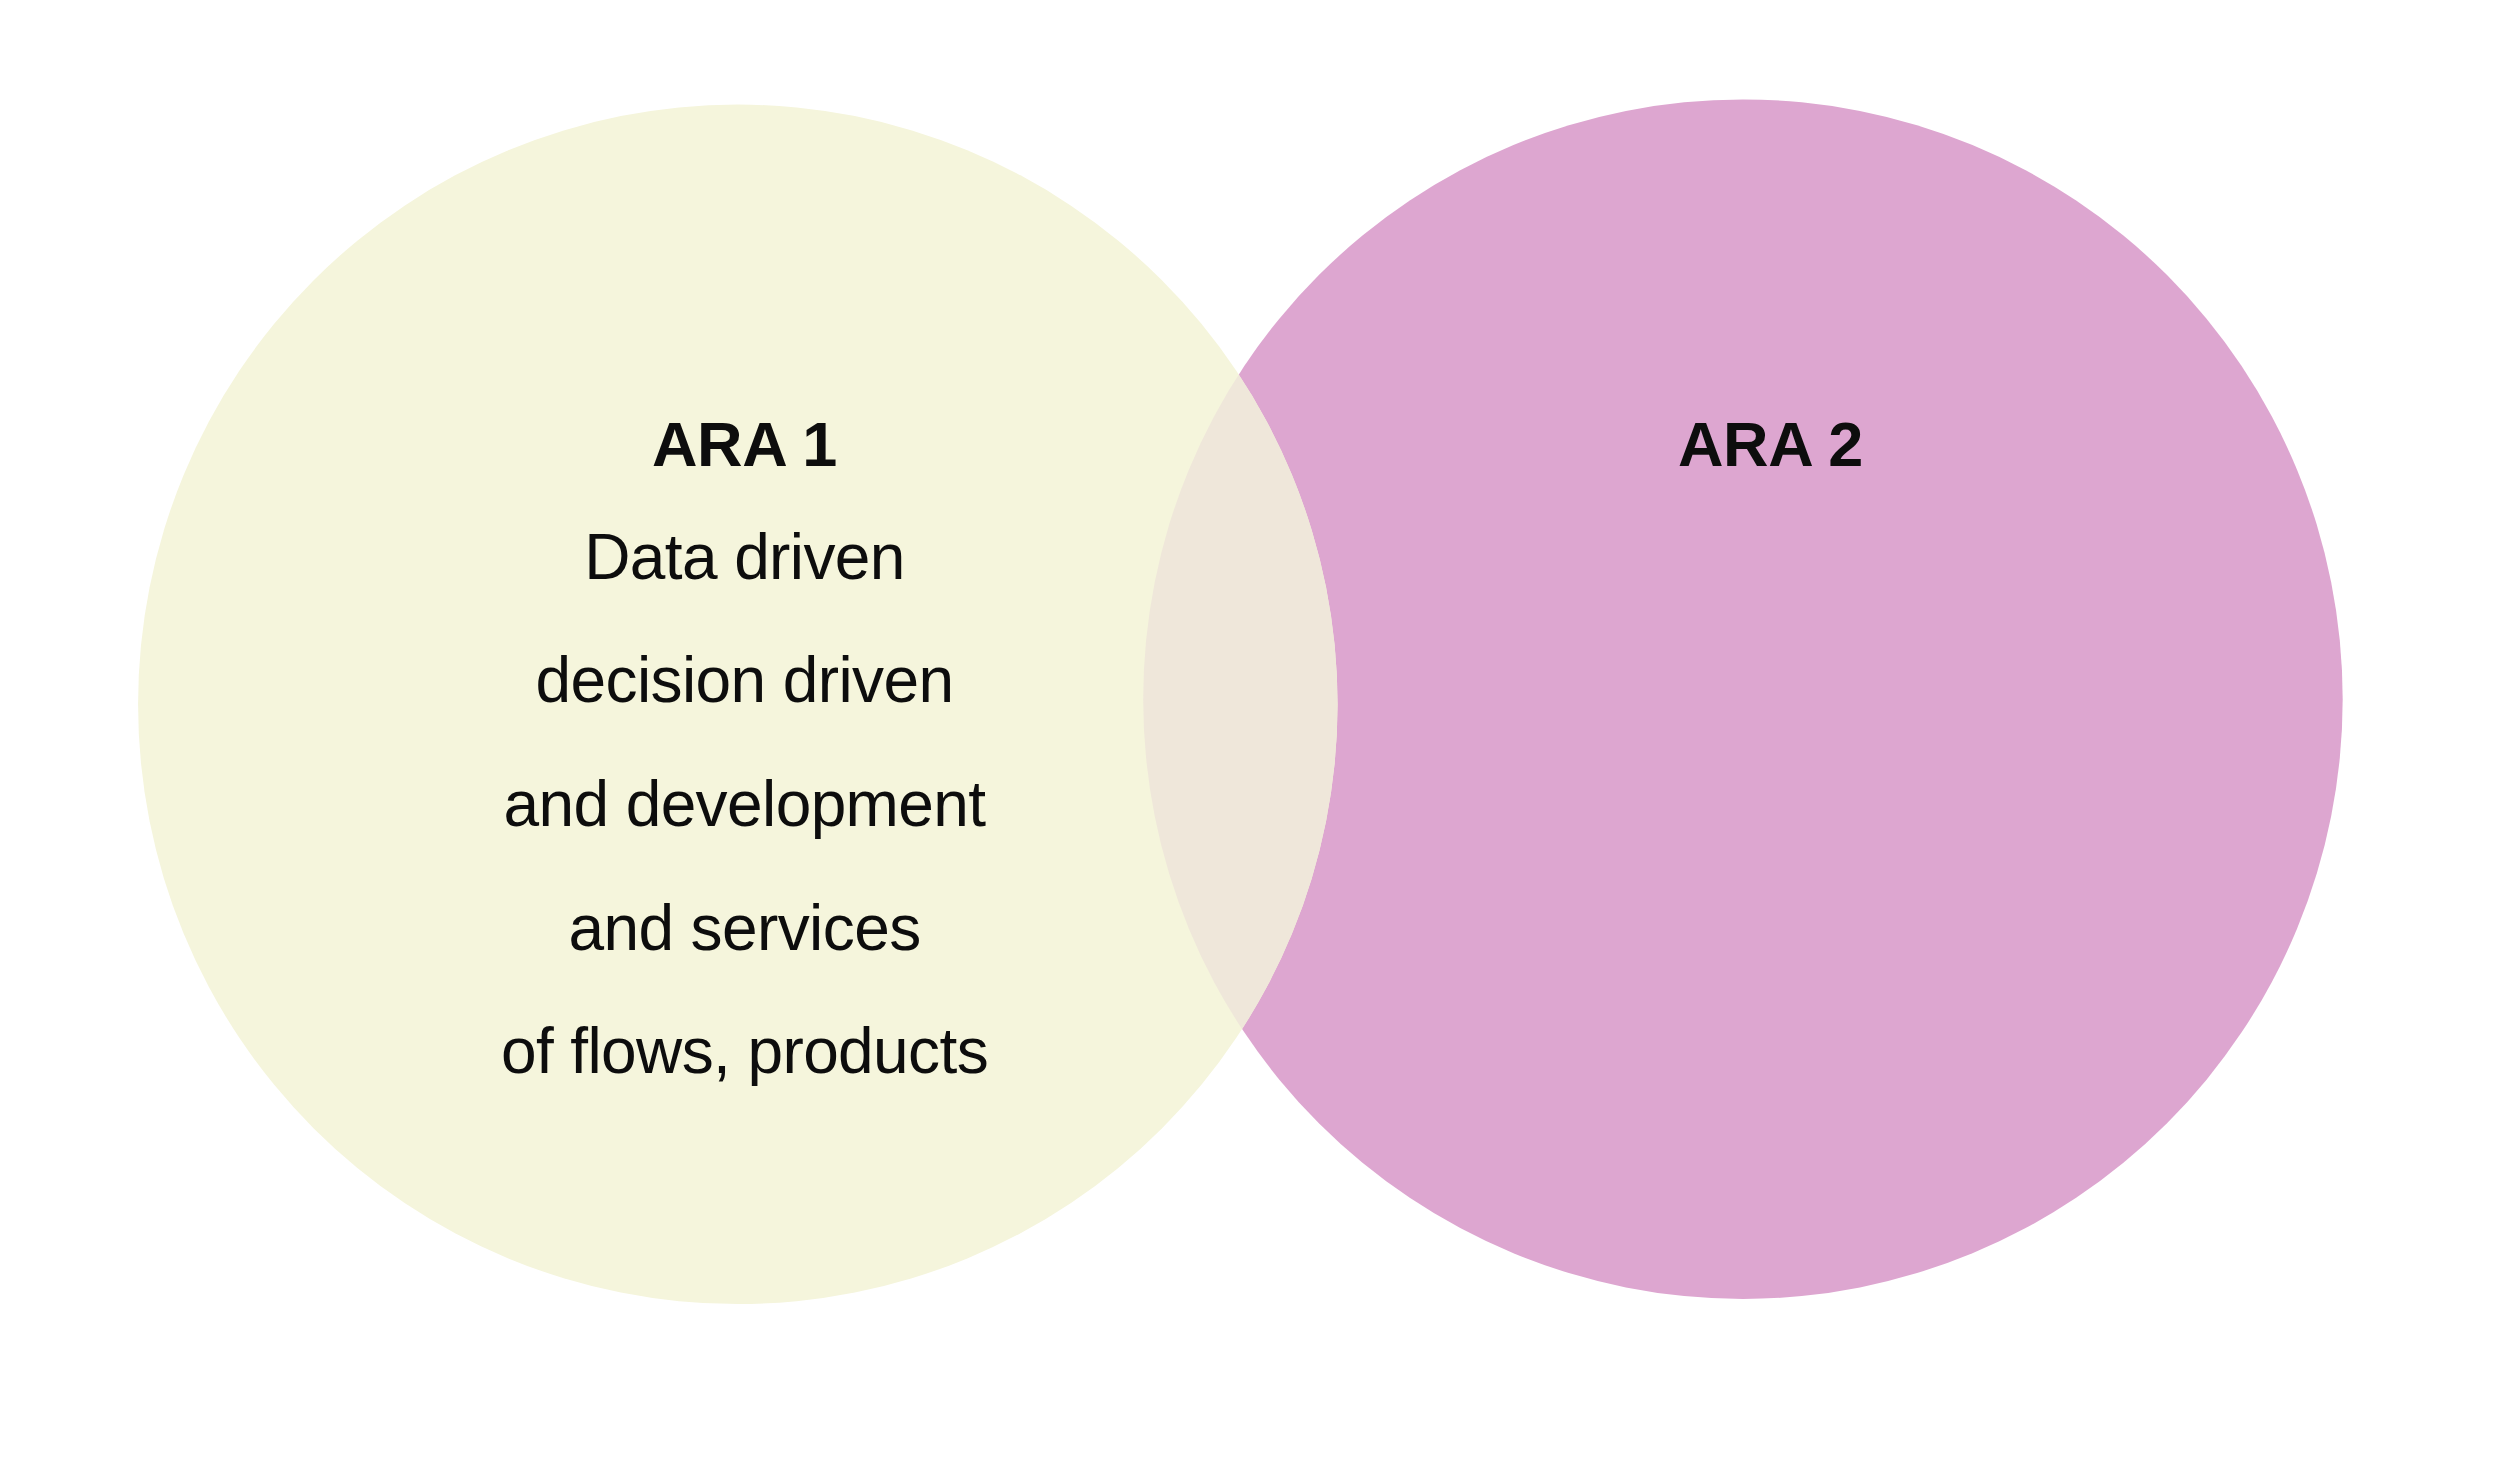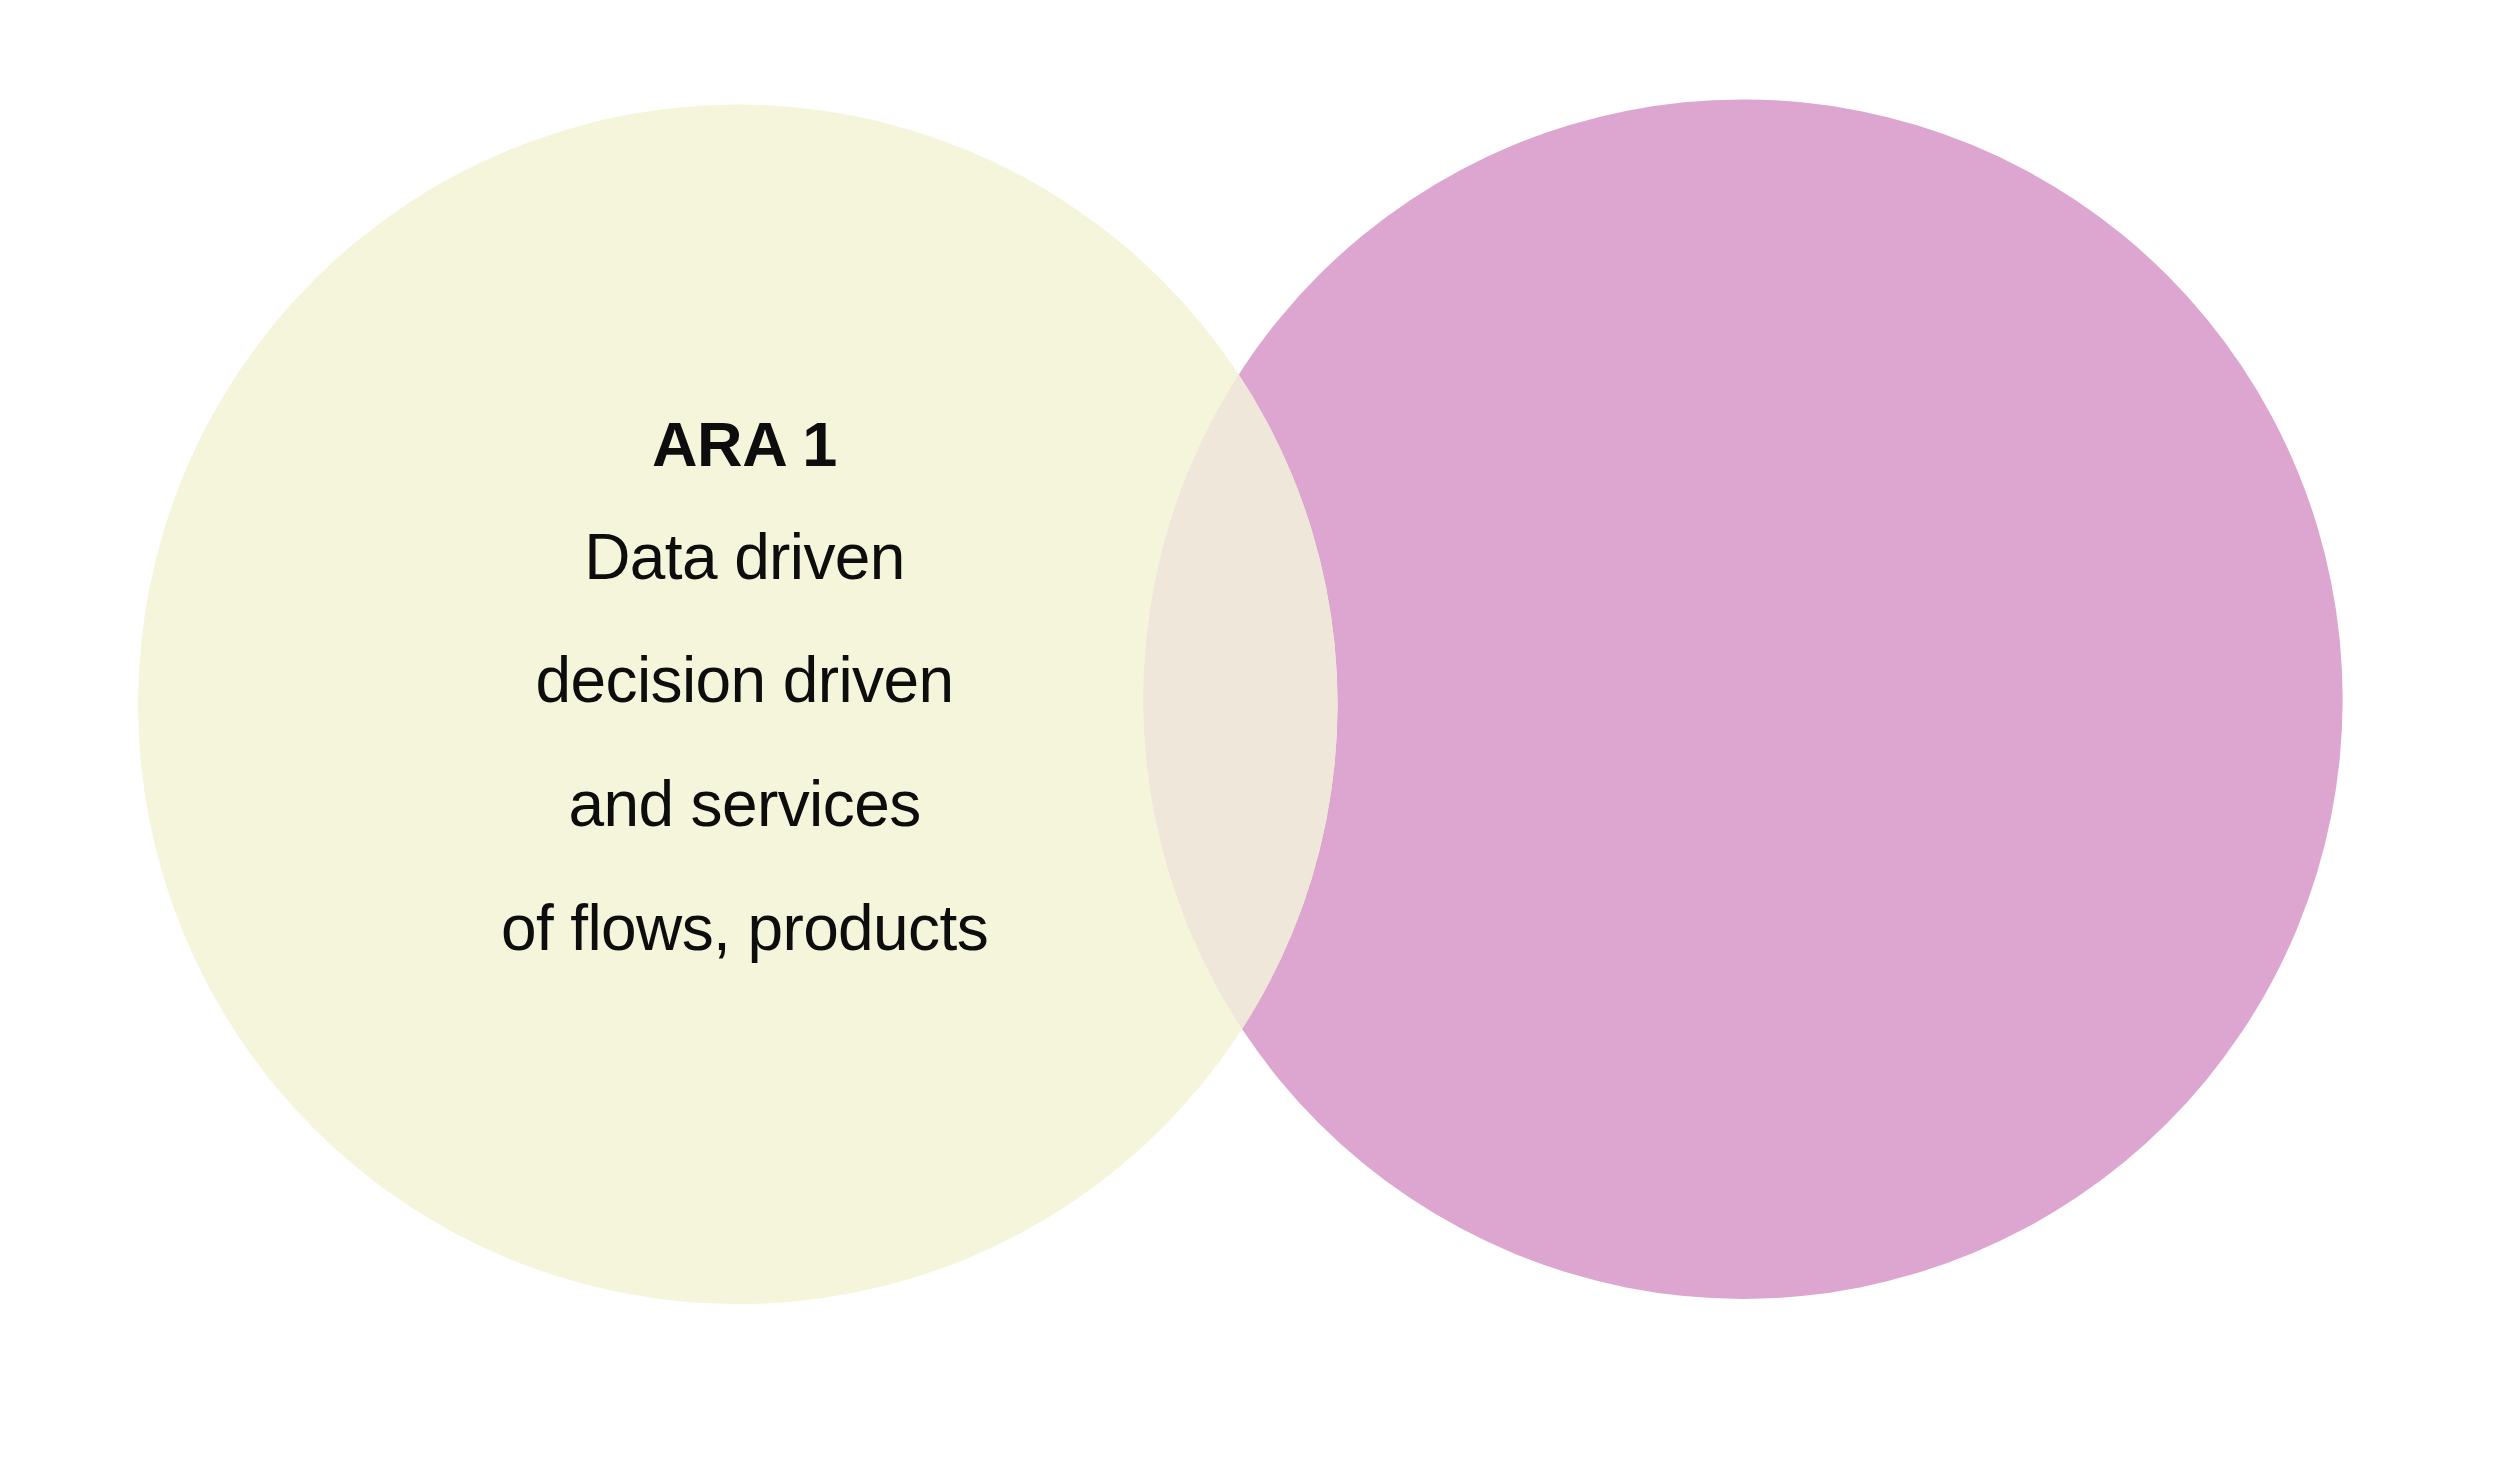--- a/index.html
+++ b/index.html
@@ -103,22 +103,24 @@
         <circle id="shape-overlap" cx="2717" cy="1090" r="935" fill="#EFE7DA"></circle>
       </g>
     </svg>
   </div>
 
   <div class="lobe-text" id="text-left" style="color: rgb(13, 13, 13);">
     <div class="lobe-title">ARA 1</div>
     <div class="lobe-body">
       <span class="tline">Data driven</span>
       <span class="tline">decision driven</span>
+      <span class="tline">and development</span>
       <span class="tline">and services</span>
       <span class="tline">of flows, products</span>
     </div>
   </div>
 
   <div class="lobe-text" id="text-right" style="color: rgb(13, 13, 13);">
+    <div class="lobe-title">ARA 2</div>
   </div>
 
 </div>
 
 
 </body></html>

